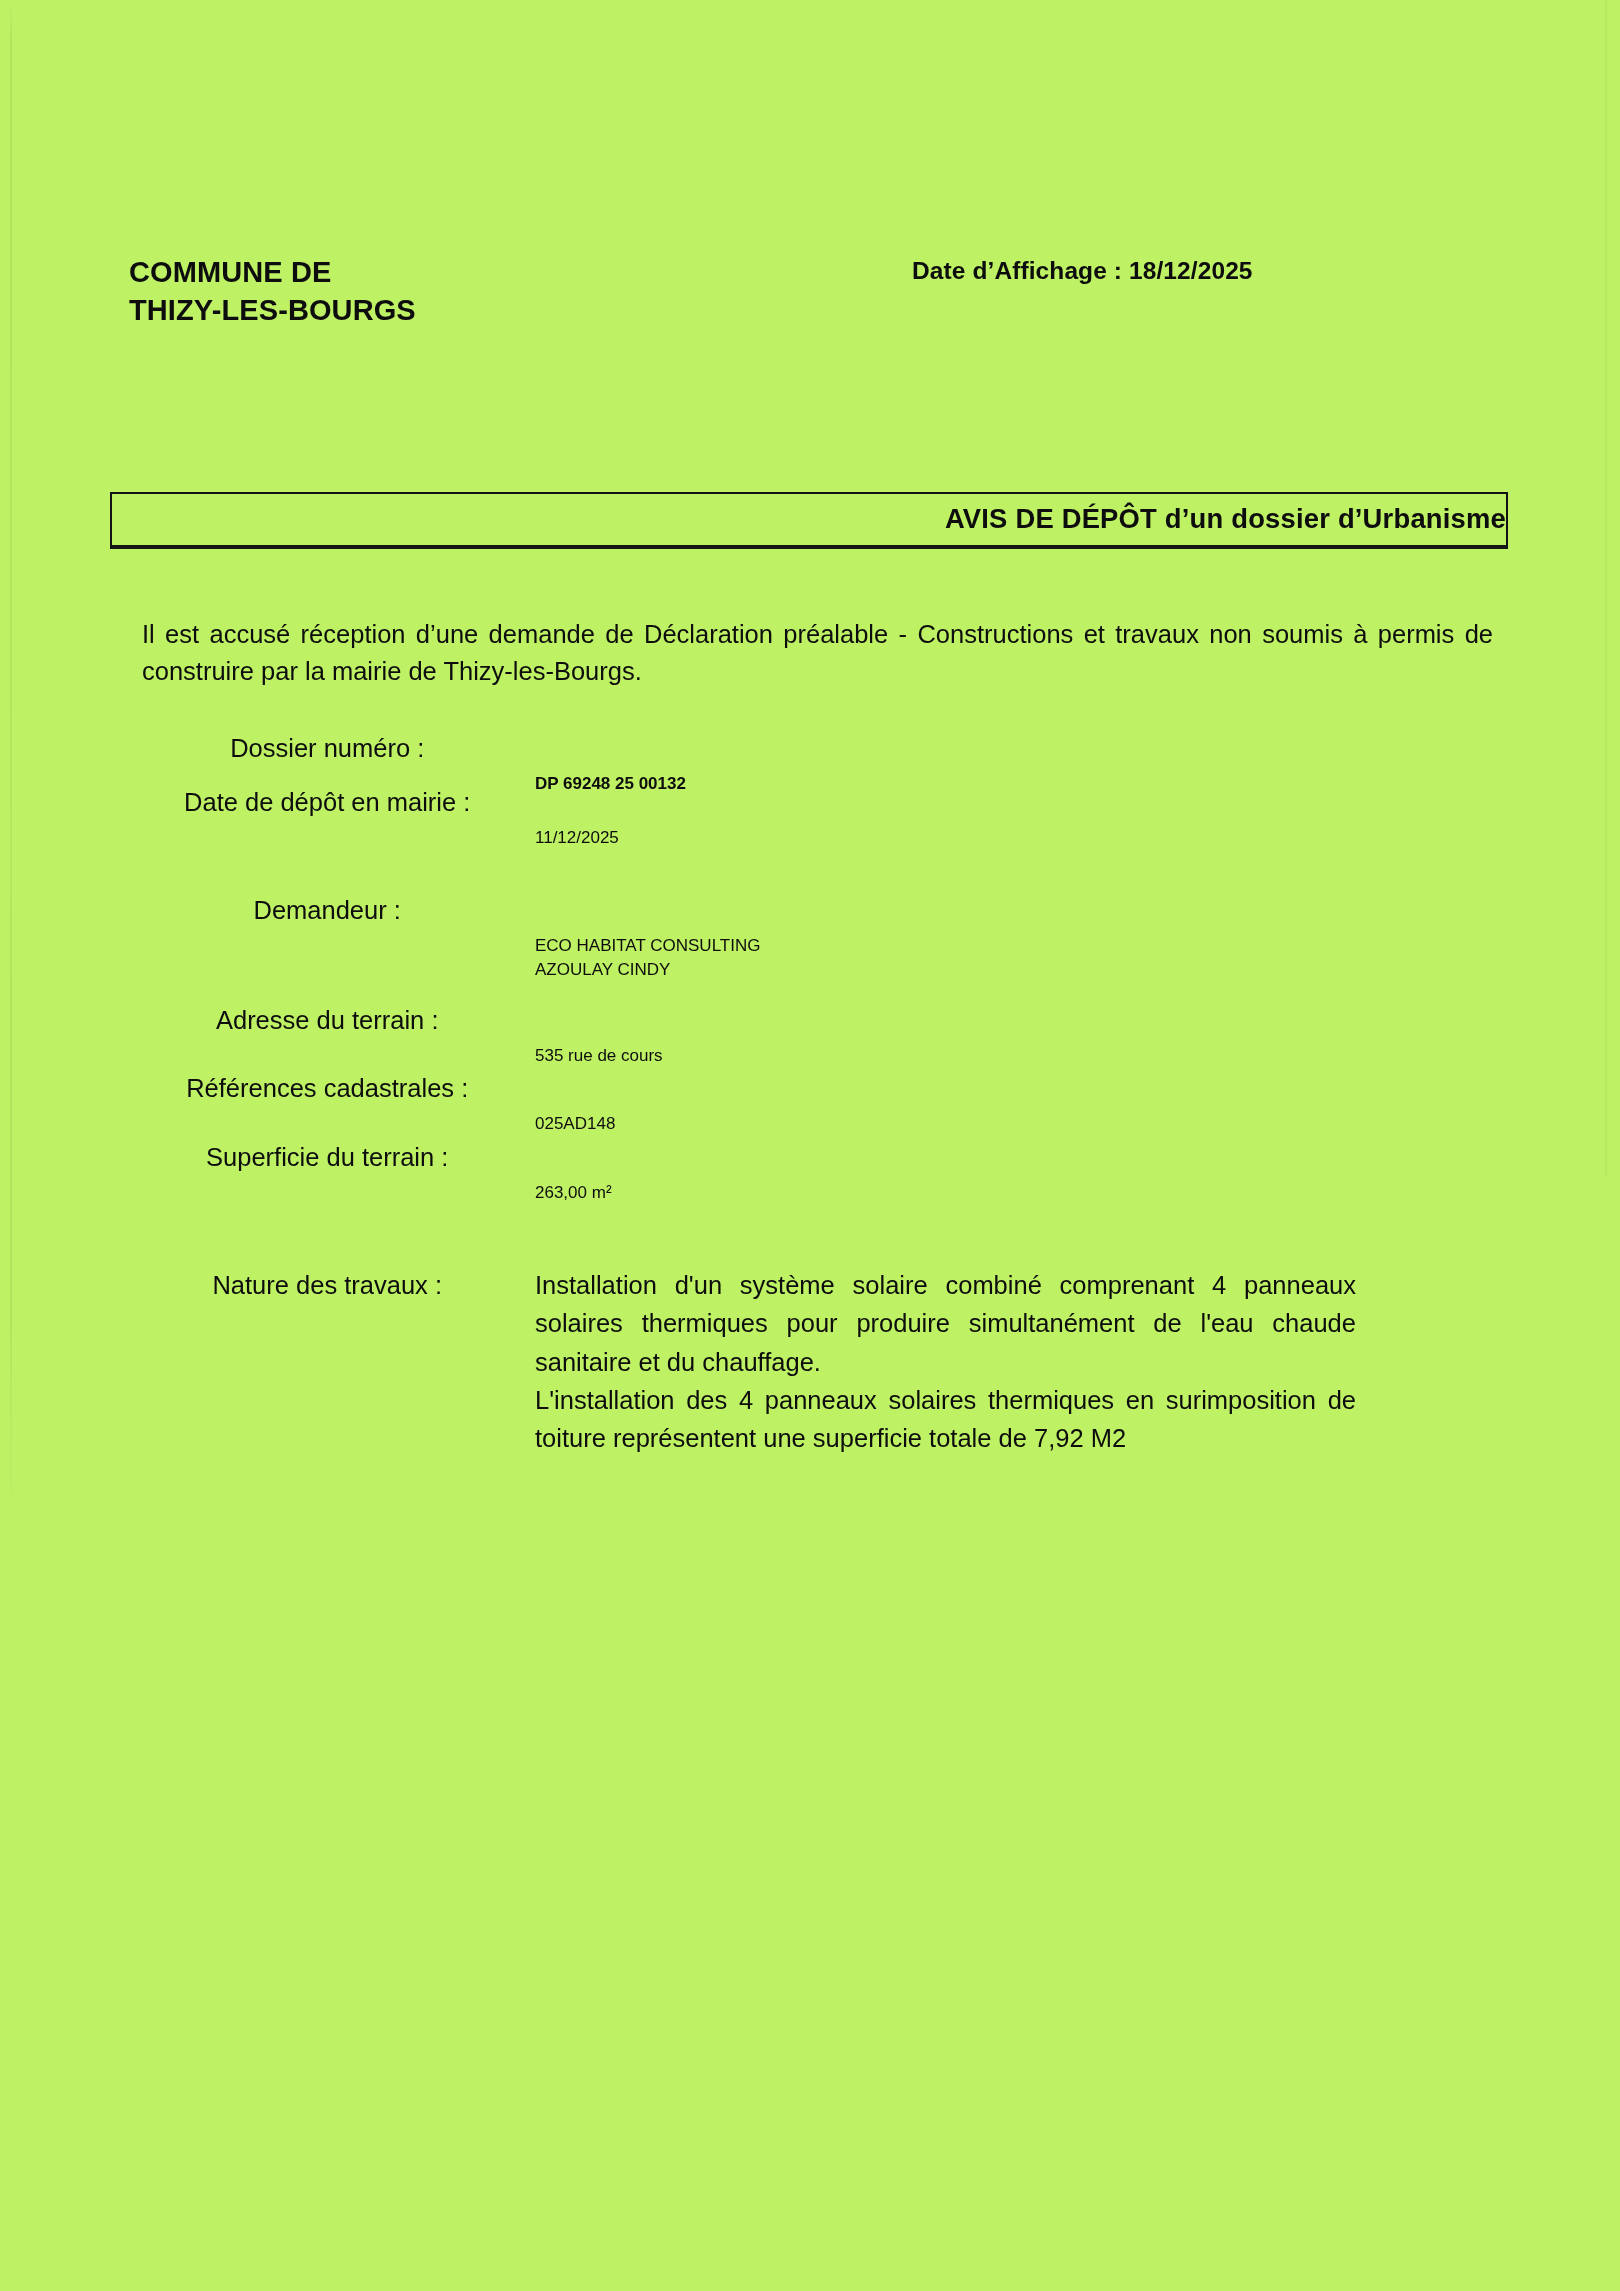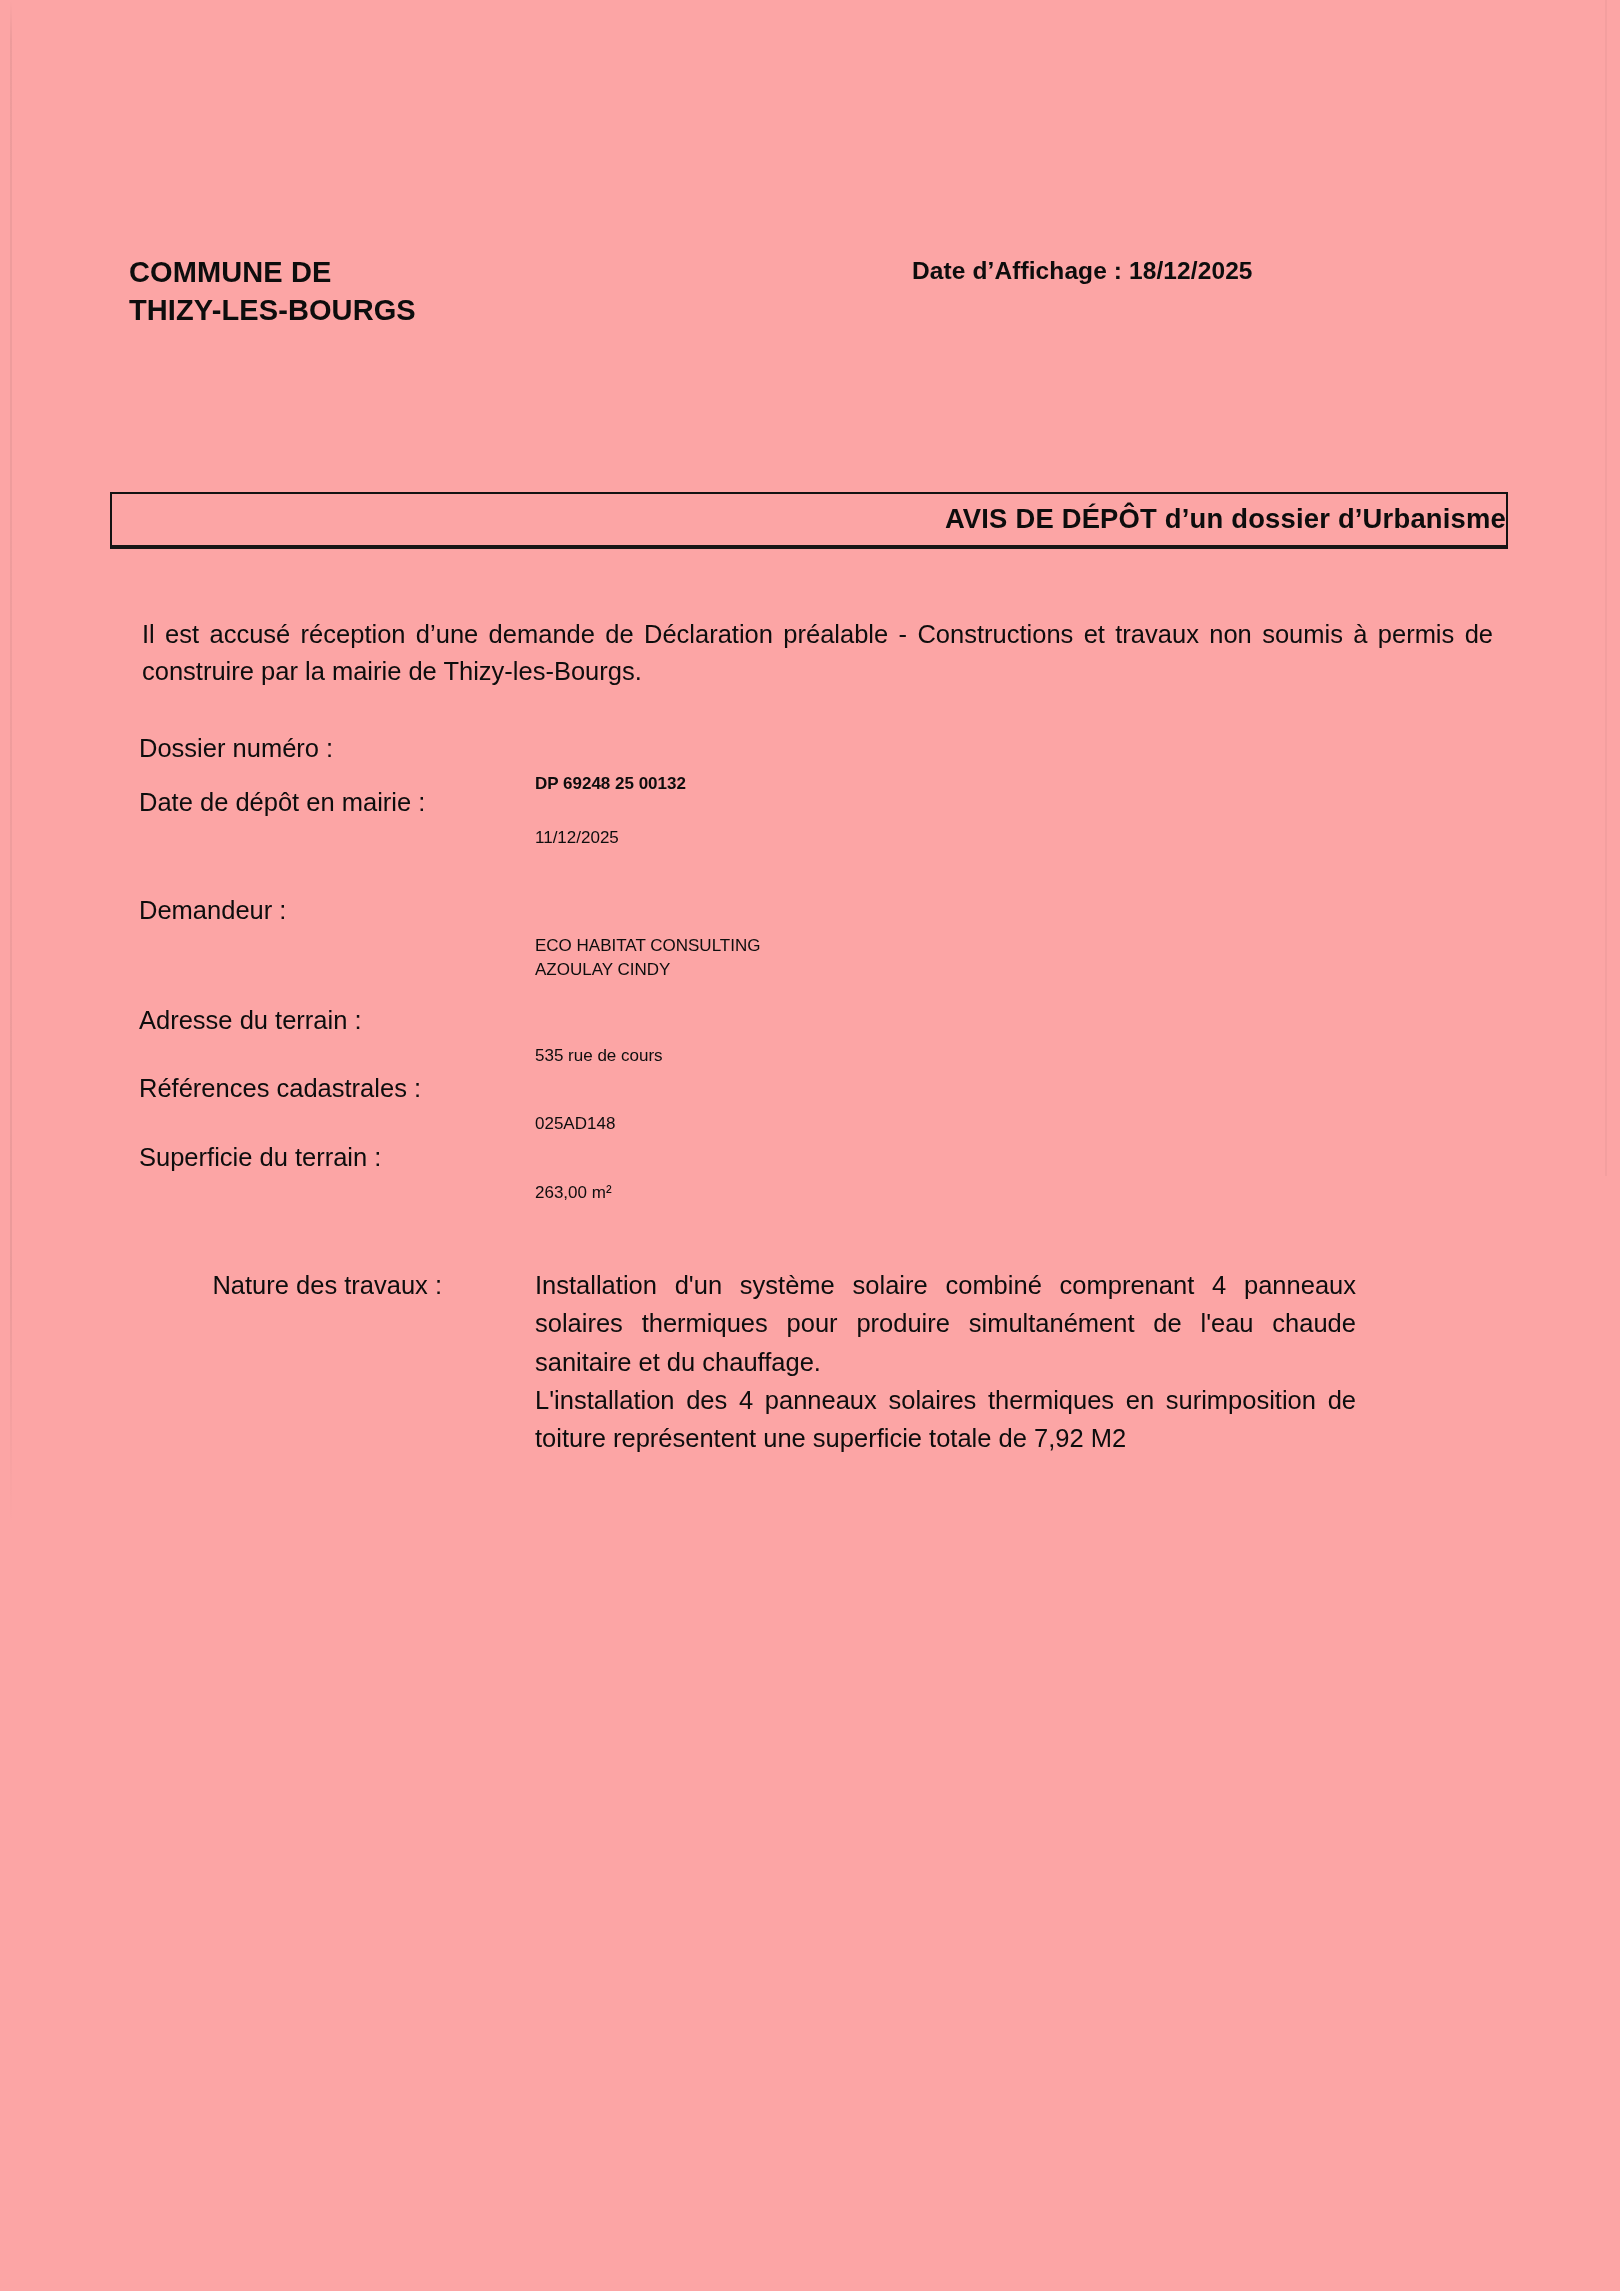--- a/index.html
+++ b/index.html
@@ -12,21 +12,21 @@
     height: 2292px;
     position: relative;
     font-family: "Liberation Sans", sans-serif;
     color: #0d0d0d;
     overflow: hidden;
   }
 
   .page {
     position: absolute;
     inset: 0;
-    background: #fca5a5;
+    background: #bef264;
   }
 
   
   .scan-line {
     position: absolute;
     left: 9.8px;
     top: 0;
     width: 2px;
     height: 1529px;
     background: linear-gradient(to bottom,
@@ -99,21 +99,21 @@
   }
 
   
   .field {
     position: absolute;
     display: flex;
     align-items: flex-start;
   }
   .field .label {
     width: 396px;
-    text-align: left;
+    text-align: center;
     padding-right: 19.6px;
     box-sizing: border-box;
     font-size: 25.5px;
     line-height: 1.42;
     white-space: nowrap;
   }
   .field .value {
     font-size: 17px;
     line-height: 1.42;
     white-space: pre-line;

